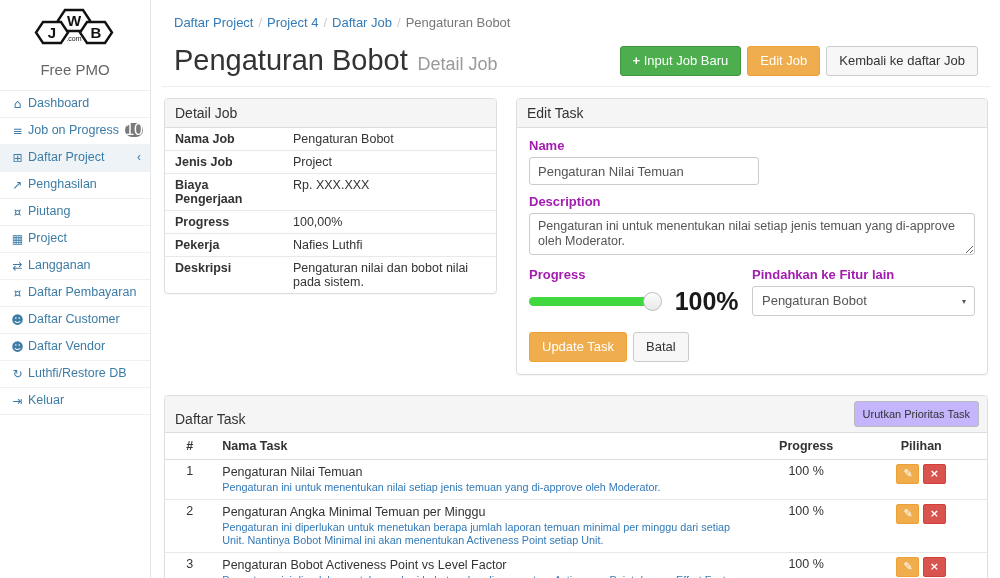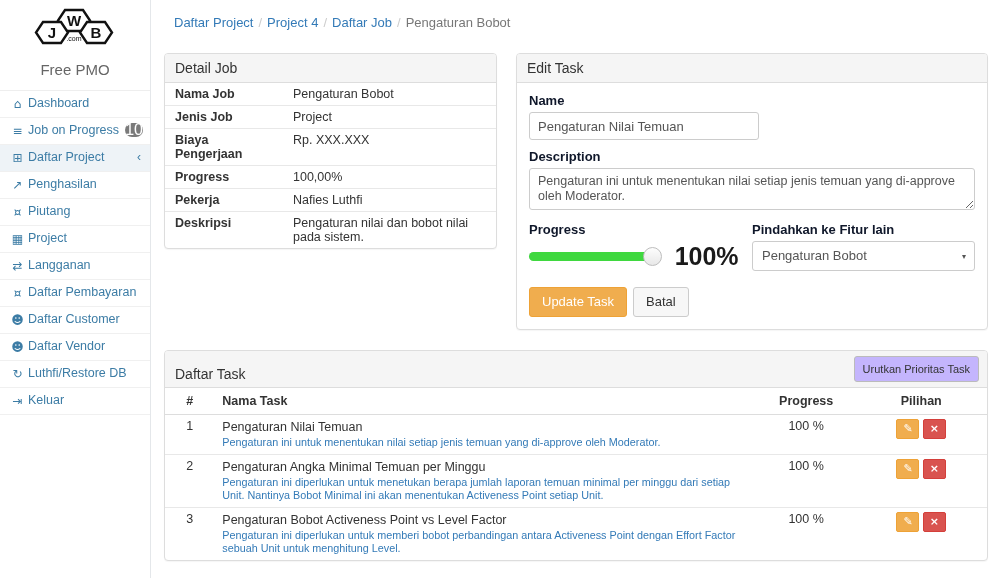--- a/index.html
+++ b/index.html
@@ -54,21 +54,21 @@
   
   .panel-detail { width:333px; flex:none; }
   .dtable { width:100%; border-collapse:collapse; }
   .dtable td { padding:4px 10px; font-size:12.5px; border-top:1px solid #e8e8e8; vertical-align:top; }
   .dtable tr:first-child td { border-top:none; }
   .dtable td.lbl { font-weight:bold; width:118px; }
 
   
   .panel-edit { flex:1; }
   .panel-edit .panel-body { padding:10px 12px 12px; }
-  .flabel { display:block; color:#0f172a; font-weight:bold; font-size:13px; margin-bottom:4px; }
+  .flabel { display:block; color:#a21caf; font-weight:bold; font-size:13px; margin-bottom:4px; }
   .tinput { width:230px; height:28px; border:1px solid #ccc; border-radius:3px;
     padding:4px 8px; font-size:13px; color:#555; font-family:inherit; }
   .tarea { width:100%; height:42px; border:1px solid #ccc; border-radius:3px;
     padding:5px 8px; font-size:12.5px; color:#555; font-family:inherit; resize:both; line-height:15px; }
   .fgroup { margin-bottom:9px; }
   .prog-row { display:flex; margin-top:3px; }
   .prog-left { width:47%; }
   .prog-right { width:50%; margin-left:3%; }
   .slider-wrap { display:flex; align-items:center; margin-top:8px; }
   .slider { position:relative; width:130px; height:9px; border-radius:5px; background:#e5e5e5; cursor:pointer; }
@@ -134,20 +134,31 @@
     <li><span class="mi">⇥</span><span>Keluar</span></li>
   </ul>
 </div>
 
 <div class="main">
 
   <div class="breadcrumb">
     <a>Daftar Project</a><span class="sep">/</span><a>Project 4</a><span class="sep">/</span><a>Daftar Job</a><span class="sep">/</span><span>Pengaturan Bobot</span>
   </div>
 
+  <div class="page-header">
+    <div>
+      <span class="page-title">Pengaturan Bobot</span>
+      <span class="page-subtitle">Detail Job</span>
+    </div>
+    <div class="hdr-btns">
+      <span class="btn btn-green"><b>+</b> <span>Input Job Baru</span></span>
+      <span class="btn btn-orange">Edit Job</span>
+      <span class="btn btn-default">Kembali ke daftar Job</span>
+    </div>
+  </div>
 
   <div class="panels-row">
 
     <div class="panel panel-detail">
       <div class="panel-heading">Detail Job</div>
       <table class="dtable">
         <tbody>
             <tr>
               <td class="lbl">Nama Job</td>
               <td>Pengaturan Bobot</td>

